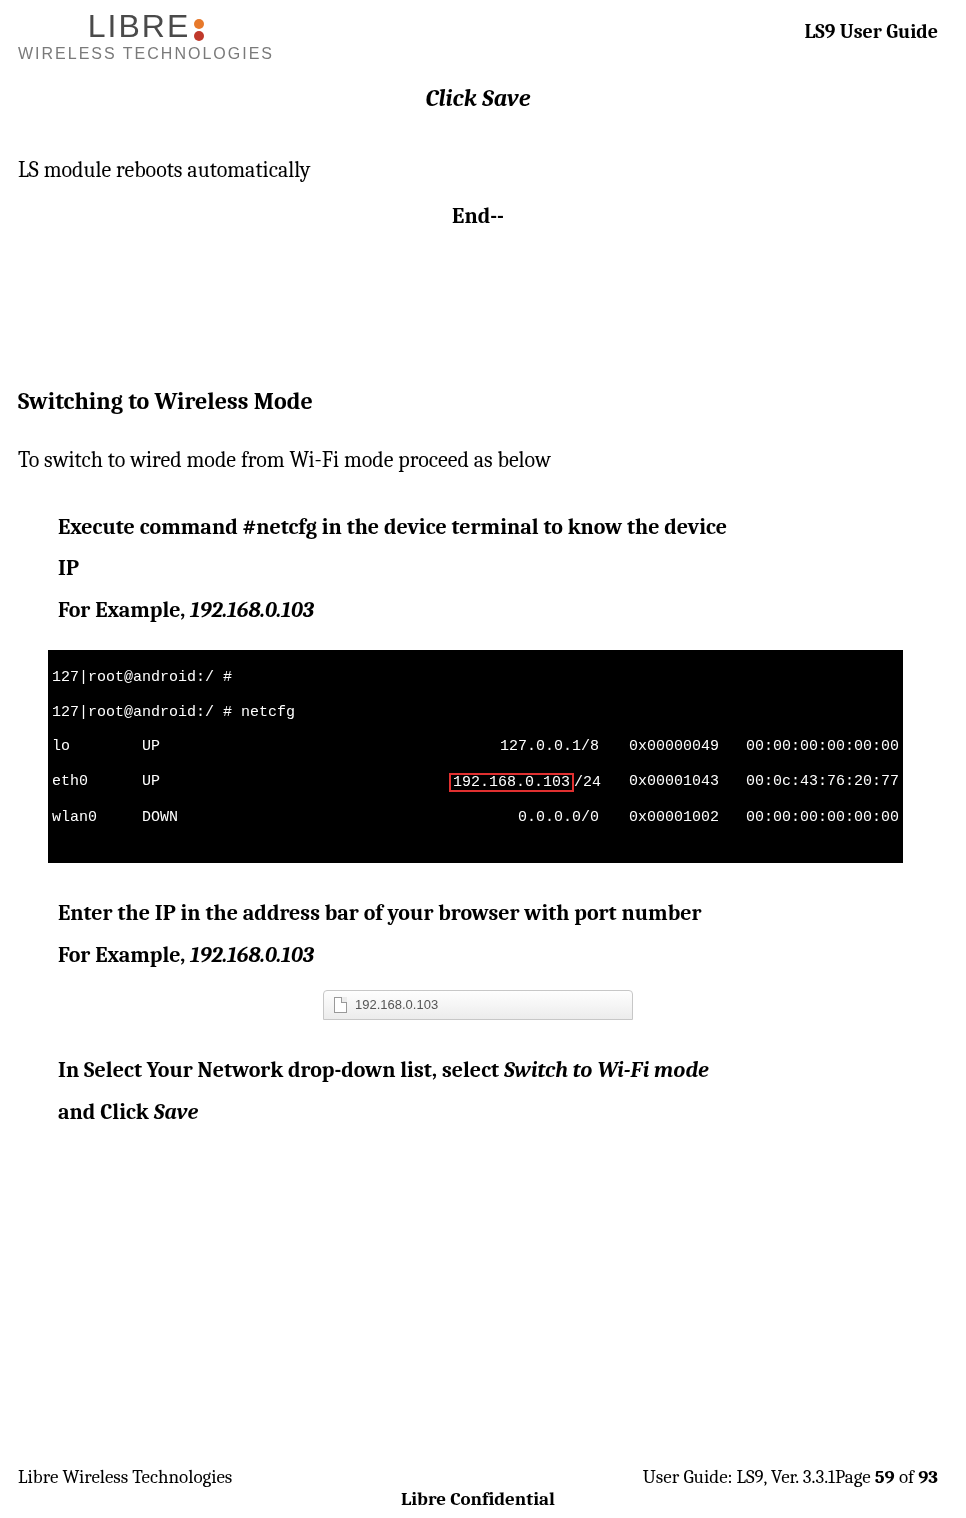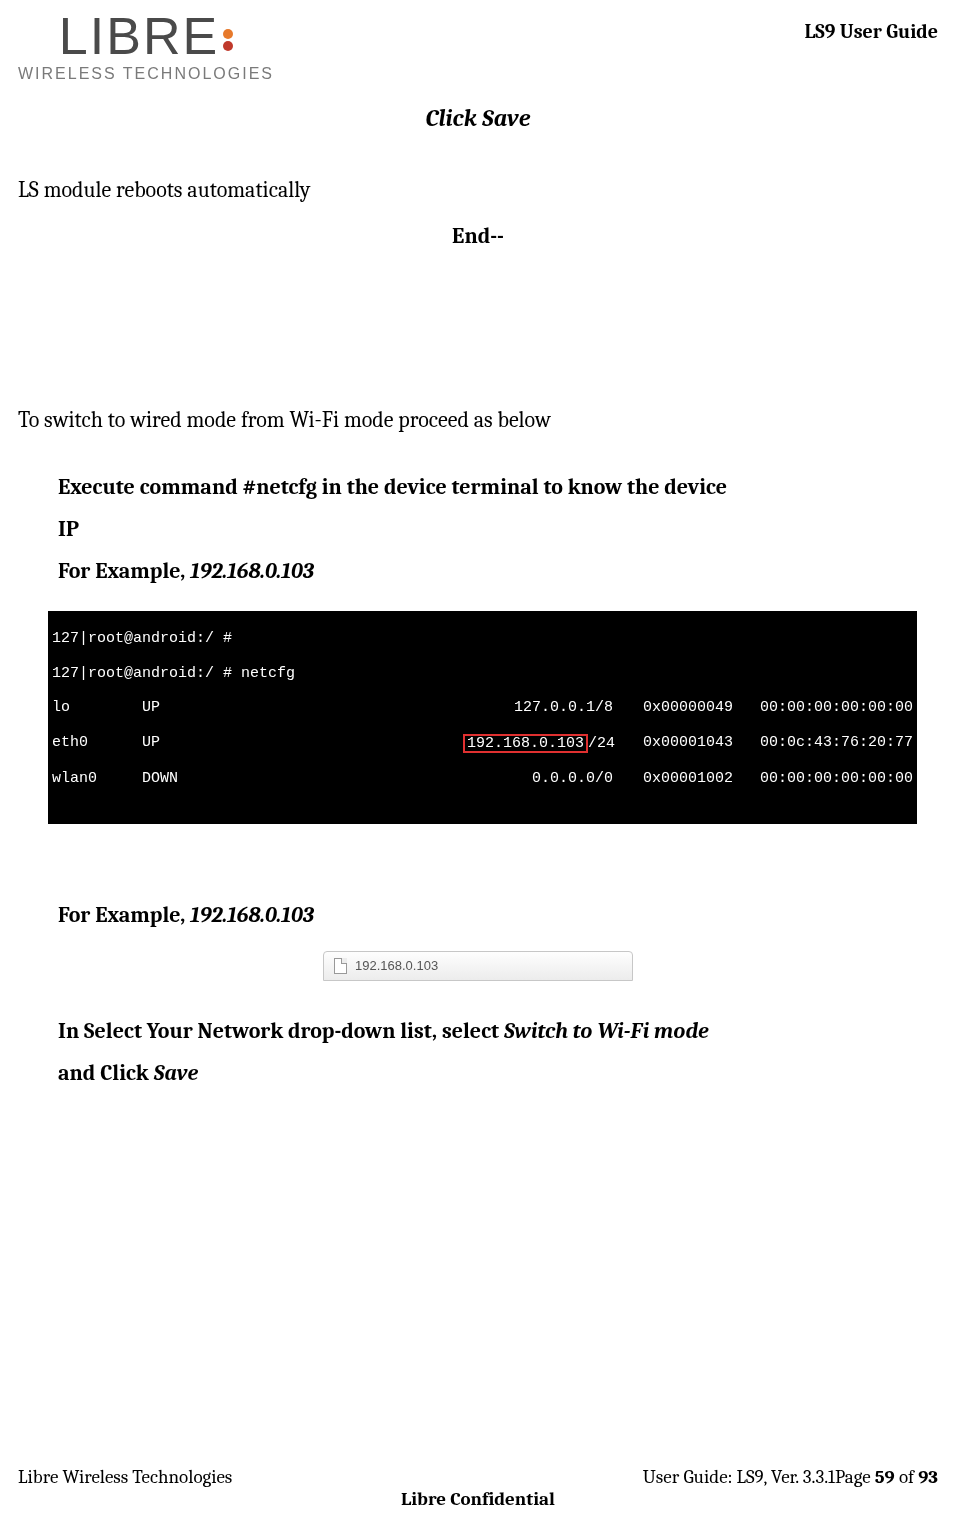--- a/index.html
+++ b/index.html
@@ -24,21 +24,21 @@
   }
   .logo-block {
     display: flex;
     flex-direction: column;
     align-items: center;
     line-height: 1;
   }
   .logo-main {
     font-family: Arial, Helvetica, sans-serif;
     font-weight: 400;
-    font-size: 52px;
+    font-size: 32px;
     letter-spacing: 2px;
     color: #4a4a4a;
     display: flex;
     align-items: center;
   }
   .logo-dots {
     display: inline-flex;
     flex-direction: column;
     margin-left: 4px;
     gap: 2px;
@@ -96,21 +96,21 @@
   .step .lead { font-weight:700; }
   .step .italic { font-style: italic; font-weight: 700; }
   
   .terminal {
     background: #000;
     color: #fff;
     font-family: "Courier New", monospace;
     font-size: 15px;
     line-height: 1.15;
     padding: 2px 4px 2px 4px;
-    margin: 18px 21px 0 30px;
+    margin: 18px 35px 0 30px;
     white-space: pre;
     position: relative;
   }
   .term-line { display:block; }
   .term-row {
     display: grid;
     grid-template-columns: 90px 70px 1fr 150px 120px 180px;
   }
   .term-row span { white-space: pre; }
   .term-addr { text-align: right; position: relative; }
@@ -194,39 +194,40 @@
     <div class="guide-title">LS9 User Guide</div>
   </div>
 
   <div class="content">
     <div class="click-save">Click Save</div>
 
     <p class="para">LS module reboots automatically</p>
 
     <p class="para end">End--</p>
 
+    <h2 class="section-h">Switching to Wireless Mode</h2>
 
     <p class="para">To switch to wired mode from Wi-Fi mode proceed as below</p>
 
     <div class="step">
       <span>Execute command #netcfg in the device terminal to know the device</span><br>
       <span>IP</span><br>
       <span class="lead">For Example, </span><span class="italic">192.168.0.103</span>
     </div>
 
     <div class="terminal">
 <span class="term-line">127|root@android:/ #</span>
 <span class="term-line">127|root@android:/ # netcfg</span>
 <div class="term-row"><span>lo</span><span>UP</span><span></span><span class="term-addr"><span>127.0.0.1</span><span>/8</span></span><span style="text-align:right">0x00000049</span><span style="text-align:right">00:00:00:00:00:00</span></div>
 <div class="term-row"><span>eth0</span><span>UP</span><span></span><span class="term-addr"><span class="hl">192.168.0.103</span><span>/24</span></span><span style="text-align:right">0x00001043</span><span style="text-align:right">00:0c:43:76:20:77</span></div>
 <div class="term-row"><span>wlan0</span><span>DOWN</span><span></span><span class="term-addr"><span>0.0.0.0</span><span>/0</span></span><span style="text-align:right">0x00001002</span><span style="text-align:right">00:00:00:00:00:00</span></div>
     </div>
 
     <div class="step">
-      <br>
+      <span>Enter the IP in the address bar of your browser with port number</span><br>
       <span class="lead">For Example, </span><span class="italic">192.168.0.103</span>
     </div>
 
     <div class="tab-wrap">
       <div class="browser-tab">
         <span class="doc-icon"></span>
         <span>192.168.0.103</span>
       </div>
     </div>
 

